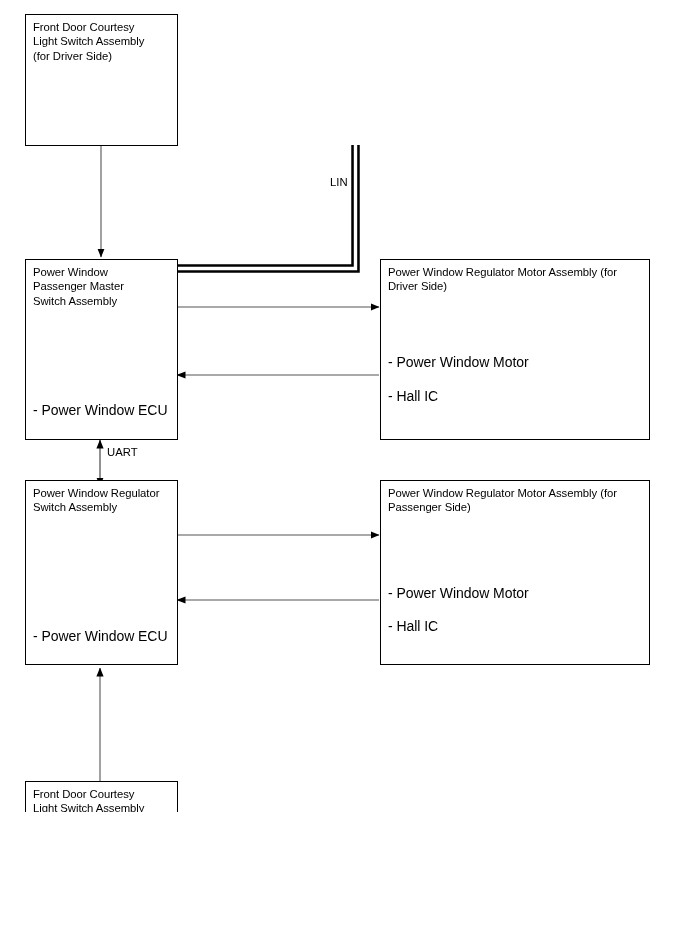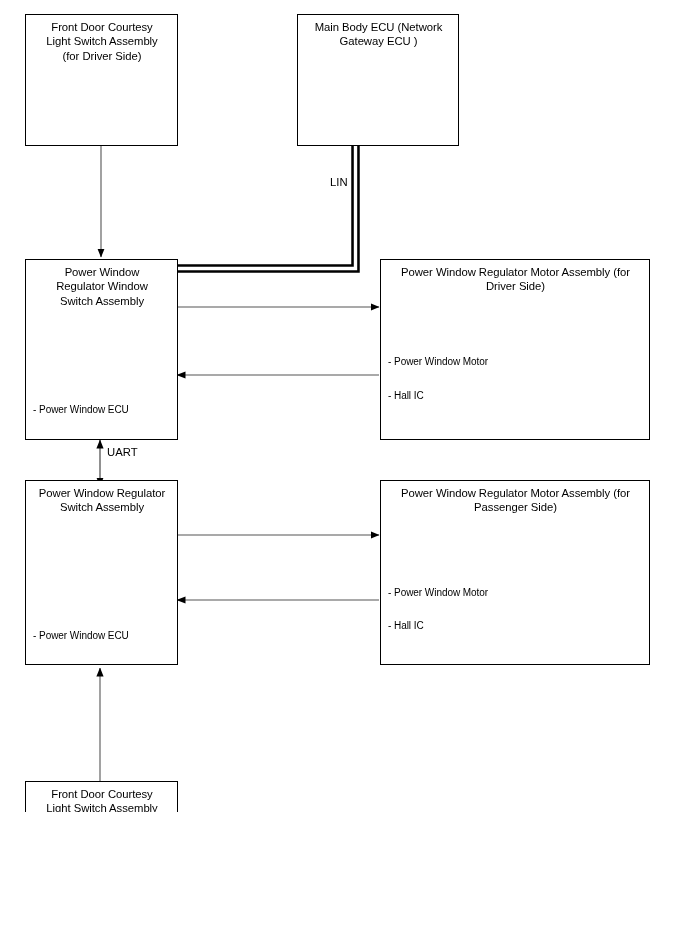--- a/index.html
+++ b/index.html
@@ -8,21 +8,20 @@
     padding: 0;
     background: #ffffff;
   }
   #diagram-root {
     position: relative;
     width: 688px;
     height: 812px;
     background: #ffffff;
     font-family: "Liberation Sans", sans-serif;
     overflow: hidden;
-    text-align: center;
   }
   .node-box {
     position: absolute;
     box-sizing: border-box;
     border: 1.6px solid #000000;
     background: #ffffff;
     z-index: 3;
   }
   .node-title {
     position: absolute;
@@ -31,21 +30,21 @@
     right: 6px;
     font-size: 11.3px;
     line-height: 14.4px;
     color: #000000;
     white-space: pre-line;
     letter-spacing: -0.05px;
   }
   .node-sub {
     position: absolute;
     left: 7px;
-    font-size: 10px;
+    font-size: 14px;
     line-height: 14.4px;
     color: #000000;
     white-space: nowrap;
     letter-spacing: -0.05px;
   }
   .edge-label {
     position: absolute;
     font-size: 11.3px;
     line-height: 13px;
     color: #000000;
@@ -102,28 +101,24 @@
     <path d="M 355.5 145 L 355.5 268.5 L 177 268.5" fill="none" stroke="#000000" stroke-width="8.5"></path>
     <path d="M 355.5 145 L 355.5 268.5 L 177 268.5" fill="none" stroke="#ffffff" stroke-width="3.4"></path>
   </svg>
 
   <div class="node-box" style="left:25px; top:14px; width:153px; height:132px;">
     <div class="node-title">Front Door Courtesy
 Light Switch Assembly
 (for Driver Side)</div>
   </div>
 
-  <div class="node-box" style="left:297px; top:14px; width:162px; height:132px;">
-    <div class="node-title">Main Body ECU (Network
-Gateway ECU )</div>
-  </div>
 
   <div class="node-box" style="left:25px; top:259px; width:153px; height:181px;">
     <div class="node-title">Power Window
-Regulator Window
+Passenger Master
 Switch Assembly</div>
     <div class="node-sub" style="top:143px;">- Power Window ECU</div>
   </div>
 
   <div class="node-box" style="left:380px; top:259px; width:270px; height:181px;">
     <div class="node-title">Power Window Regulator Motor Assembly (for
 Driver Side)</div>
     <div class="node-sub" style="top:95px;">- Power Window Motor</div>
     <div class="node-sub" style="top:129px;">- Hall IC</div>
   </div>

